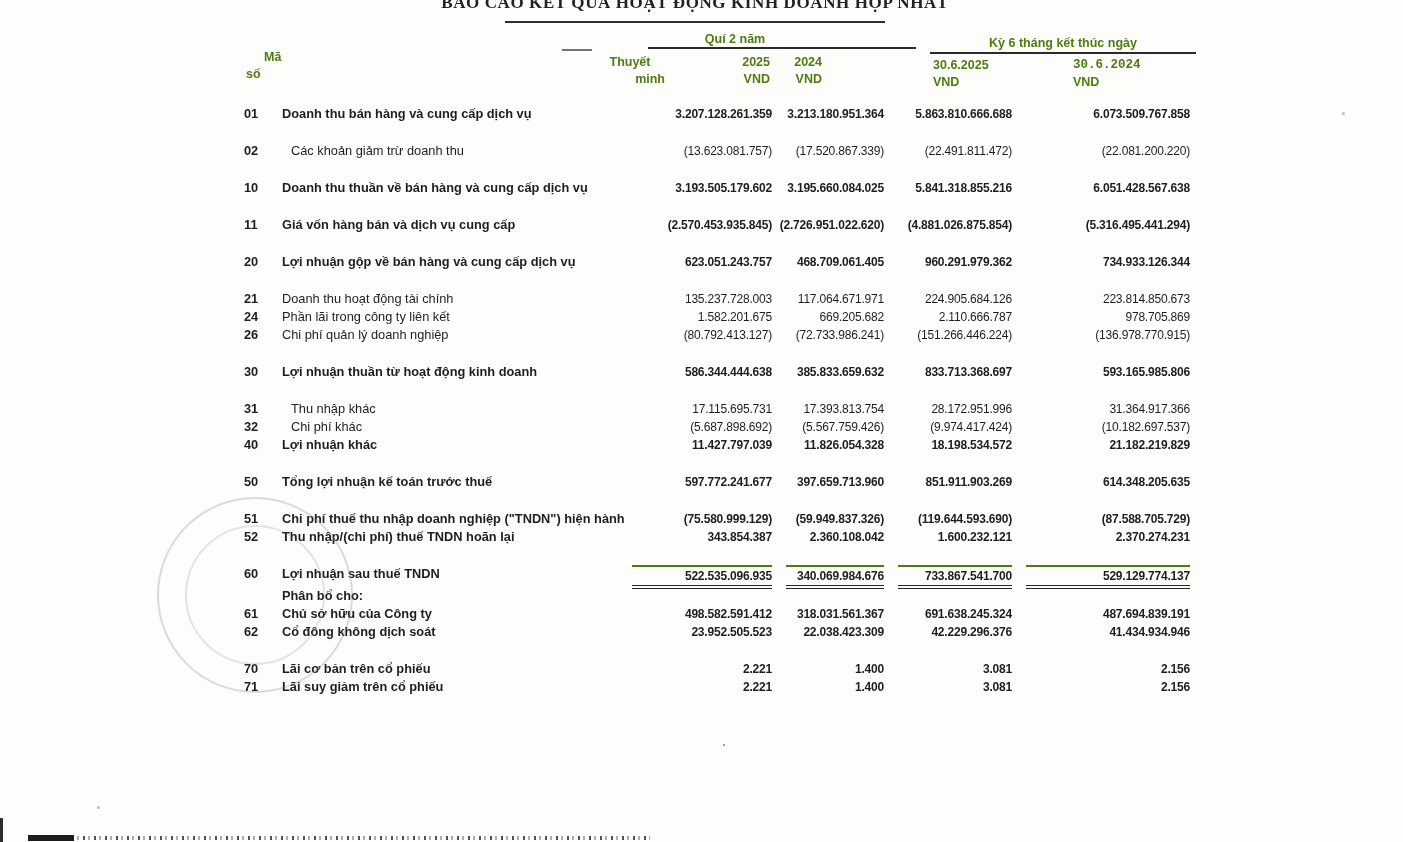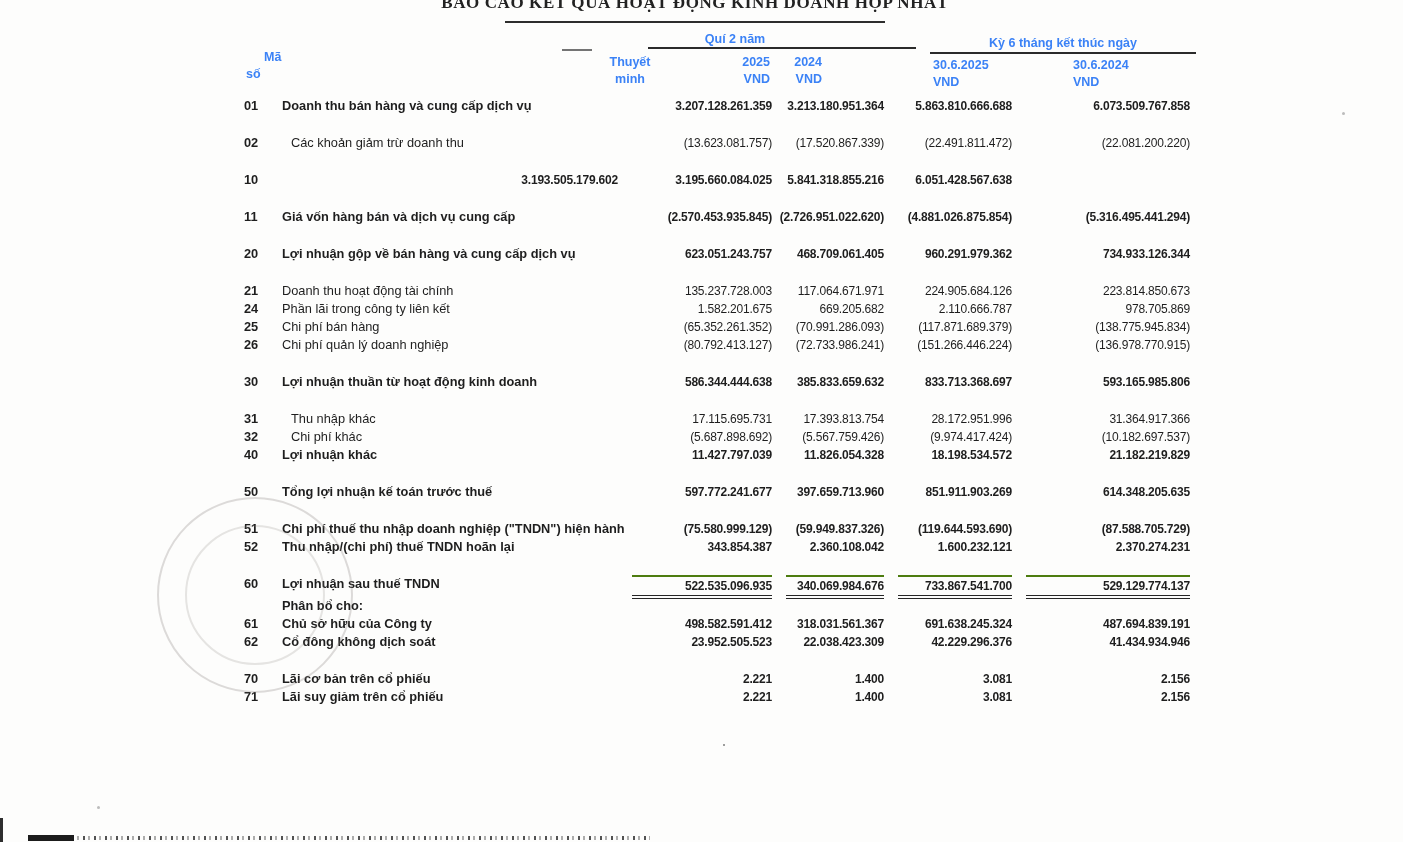--- a/index.html
+++ b/index.html
@@ -17,27 +17,27 @@
   .doc-title{
     position:absolute;top:-7px;left:440px;width:510px;
     text-align:center;
     font-family:"Liberation Serif","DejaVu Serif",serif;
     font-weight:bold;font-size:17px;letter-spacing:.6px;
     color:#222;white-space:nowrap;
   }
   .title-underline{position:absolute;top:21px;left:505px;width:380px;height:2px;background:#2d2d2d;}
 
   
-  .hdr{position:absolute;font-weight:bold;font-size:12.5px;color:#3b82f6;line-height:15px;}
+  .hdr{position:absolute;font-weight:bold;font-size:12.5px;color:#4d7c0f;line-height:15px;}
   .hdr.center{text-align:center;}
   .hdr.right{text-align:right;}
   .rule{position:absolute;height:2px;background:#2b2b2b;}
 
   
-  .rows{position:absolute;top:93px;left:0;right:0;}
+  .rows{position:absolute;top:101px;left:0;right:0;}
   .row{
     display:grid;
     grid-template-columns:38px 336px 154px 112px 128px 178px;
     padding-left:244px;
     height:18px;line-height:18px;
     font-size:12.8px;
   }
   .row .cell{white-space:nowrap;}
   .row .code{font-weight:bold;}
   .row .label.indent{padding-left:9px;}
@@ -76,37 +76,37 @@
 
 <div class="page">
 
   <div class="doc-title">BÁO CÁO KẾT QUẢ HOẠT ĐỘNG KINH DOANH HỢP NHẤT</div>
   <div class="title-underline"></div>
 
   <div class="hdr" style="left:246px;top:50px;margin-left:18px;">Mã</div>
   <div class="hdr" style="left:246px;top:67px;">số</div>
 
   <div class="hdr center" style="left:595px;top:55px;width:70px;">Thuyết</div>
-  <div class="hdr center" style="left:595px;top:72px;width:70px;">minh</div>
+  <div class="hdr center" style="left:595px;top:72px;width:70px;text-align:right;">minh</div>
 
   <div class="hdr center" style="left:635px;top:32px;width:200px;">Quí 2 năm</div>
   <div class="rule" style="left:562px;top:49px;width:30px;opacity:.65;"></div>
   <div class="rule" style="left:648px;top:47px;width:268px;"></div>
 
   <div class="hdr right" style="left:688px;top:55px;width:82px;">2025</div>
   <div class="hdr right" style="left:688px;top:72px;width:82px;">VND</div>
   <div class="hdr right" style="left:740px;top:55px;width:82px;">2024</div>
   <div class="hdr right" style="left:740px;top:72px;width:82px;">VND</div>
 
   <div class="hdr center" style="left:963px;top:36px;width:200px;">Kỳ 6 tháng kết thúc ngày</div>
   <div class="rule" style="left:930px;top:52px;width:266px;"></div>
 
   <div class="hdr" style="left:933px;top:58px;">30.6.2025</div>
   <div class="hdr" style="left:933px;top:75px;">VND</div>
-  <div class="hdr" style="left:1073px;top:58px;">30.6.2024</div>
+  <div class="hdr" style="left:1073px;top:58px;font-family:Liberation Mono, monospace;">30.6.2024</div>
   <div class="hdr" style="left:1073px;top:75px;">VND</div>
 
   <div class="rows">
       <div class="row sp-first bold">
         <div class="cell code">01</div>
         <div class="cell label">Doanh thu bán hàng và cung cấp dịch vụ</div>
         <div class="cell val"><span>3.207.128.261.359</span></div>
         <div class="cell val"><span>3.213.180.951.364</span></div>
         <div class="cell val"><span>5.863.810.666.688</span></div>
         <div class="cell val"><span>6.073.509.767.858</span></div>
@@ -114,20 +114,21 @@
       <div class="row sp-section">
         <div class="cell code">02</div>
         <div class="cell label indent">Các khoản giảm trừ doanh thu</div>
         <div class="cell val"><span>(13.623.081.757)</span></div>
         <div class="cell val"><span>(17.520.867.339)</span></div>
         <div class="cell val"><span>(22.491.811.472)</span></div>
         <div class="cell val"><span>(22.081.200.220)</span></div>
       </div>
       <div class="row sp-section bold">
         <div class="cell code">10</div>
+        <div class="cell label">Doanh thu thuần về bán hàng và cung cấp dịch vụ</div>
         <div class="cell val"><span>3.193.505.179.602</span></div>
         <div class="cell val"><span>3.195.660.084.025</span></div>
         <div class="cell val"><span>5.841.318.855.216</span></div>
         <div class="cell val"><span>6.051.428.567.638</span></div>
       </div>
       <div class="row sp-section bold">
         <div class="cell code">11</div>
         <div class="cell label">Giá vốn hàng bán và dịch vụ cung cấp</div>
         <div class="cell val"><span>(2.570.453.935.845)</span></div>
         <div class="cell val"><span>(2.726.951.022.620)</span></div>
@@ -150,28 +151,20 @@
         <div class="cell val"><span>224.905.684.126</span></div>
         <div class="cell val"><span>223.814.850.673</span></div>
       </div>
       <div class="row sp-none">
         <div class="cell code">24</div>
         <div class="cell label">Phần lãi trong công ty liên kết</div>
         <div class="cell val"><span>1.582.201.675</span></div>
         <div class="cell val"><span>669.205.682</span></div>
         <div class="cell val"><span>2.110.666.787</span></div>
         <div class="cell val"><span>978.705.869</span></div>
-      </div>
-      <div class="row sp-none">
-        <div class="cell code">25</div>
-        <div class="cell label">Chi phí bán hàng</div>
-        <div class="cell val"><span>(65.352.261.352)</span></div>
-        <div class="cell val"><span>(70.991.286.093)</span></div>
-        <div class="cell val"><span>(117.871.689.379)</span></div>
-        <div class="cell val"><span>(138.775.945.834)</span></div>
       </div>
       <div class="row sp-none">
         <div class="cell code">26</div>
         <div class="cell label">Chi phí quản lý doanh nghiệp</div>
         <div class="cell val"><span>(80.792.413.127)</span></div>
         <div class="cell val"><span>(72.733.986.241)</span></div>
         <div class="cell val"><span>(151.266.446.224)</span></div>
         <div class="cell val"><span>(136.978.770.915)</span></div>
       </div>
       <div class="row sp-section bold">

